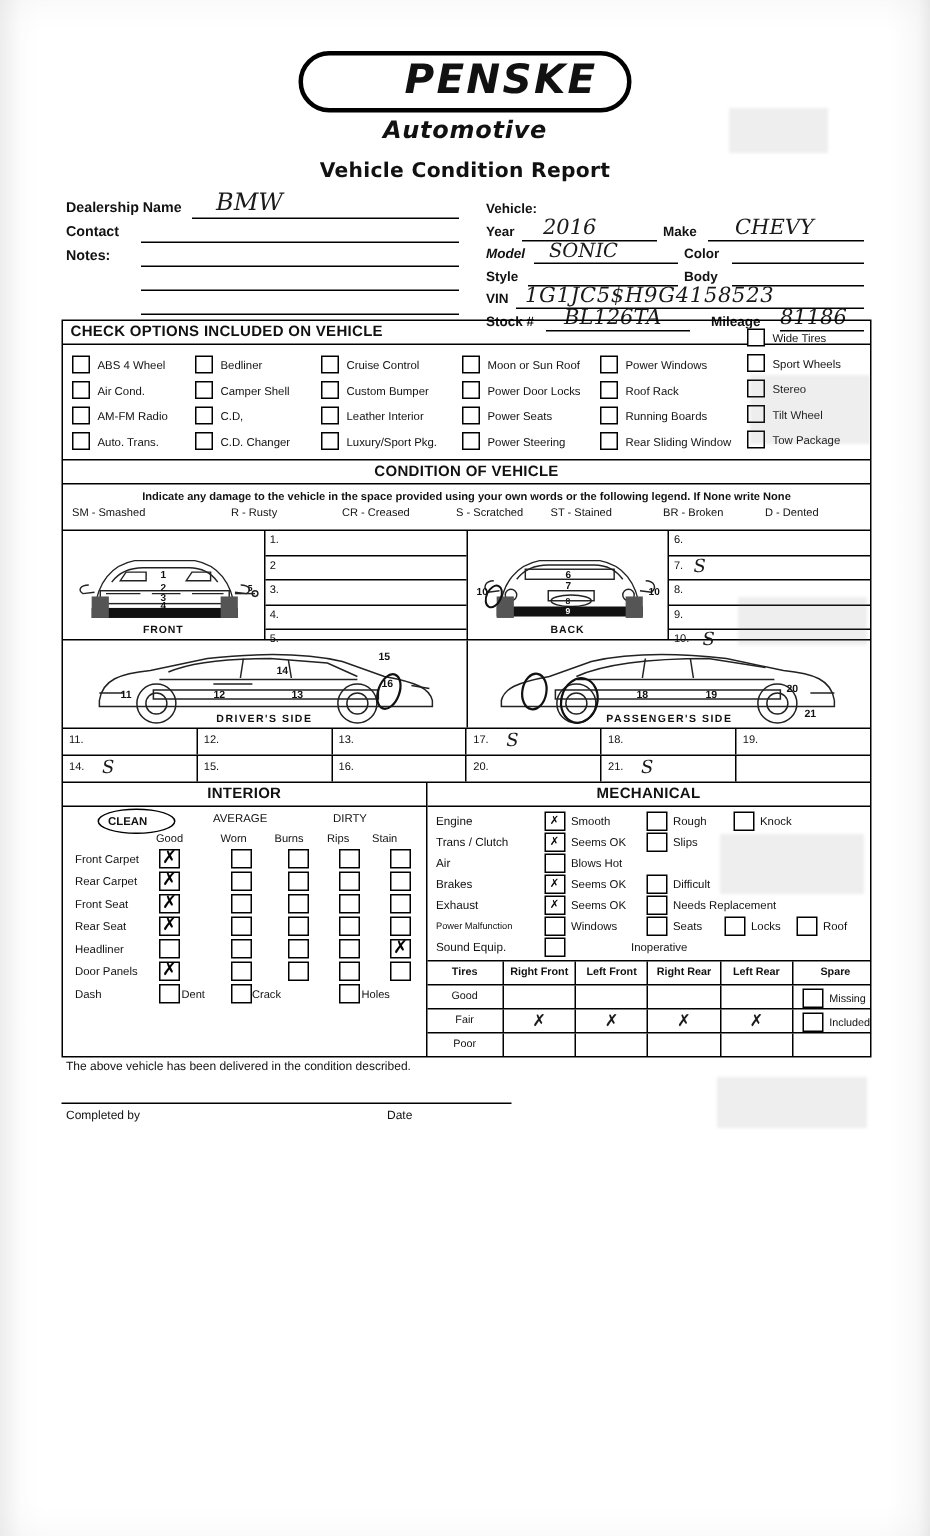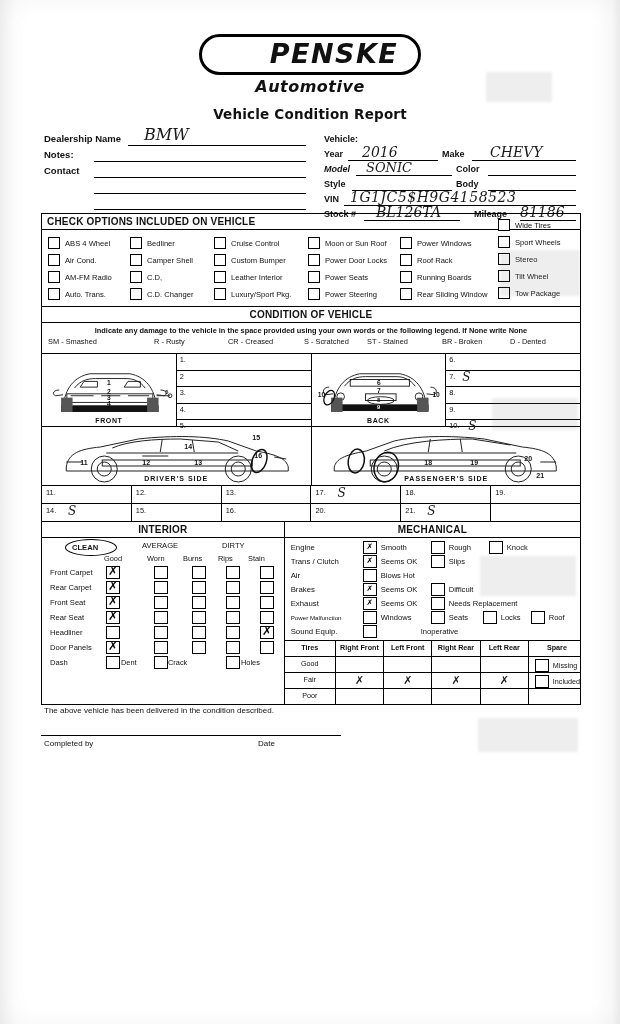--- a/index.html
+++ b/index.html
@@ -170,26 +170,26 @@
 
   <div class="topinfo">
 
     <div class="left-info">
       <div class="li-row">
         <span class="li-lab">Dealership Name</span>
         <span class="li-line" style="left:84px;top:13px;width:178px;"></span>
         <span class="hw" style="position:absolute;left:100px;top:-7px;font-size:16px;">BMW</span>
       </div>
       <div class="li-row">
-        <span class="li-lab">Notes:</span>
+        <span class="li-lab">Contact</span>
         <span class="li-line" style="left:50px;top:13px;width:212px;"></span>
         <span class="hw" style="position:absolute;left:60px;top:-1px;font-size:13px;"></span>
       </div>
       <div class="li-row">
-        <span class="li-lab">Contact</span>
+        <span class="li-lab">Notes:</span>
         <span class="li-line" style="left:50px;top:13px;width:212px;"></span>
         <span class="hw" style="position:absolute;left:60px;top:-1px;font-size:13px;"></span>
       </div>
       <div class="li-row">
         <span class="li-line" style="left:50px;top:13px;width:212px;"></span>
       </div>
       <div class="li-row">
         <span class="li-line" style="left:50px;top:13px;width:212px;"></span>
       </div>
     </div>

